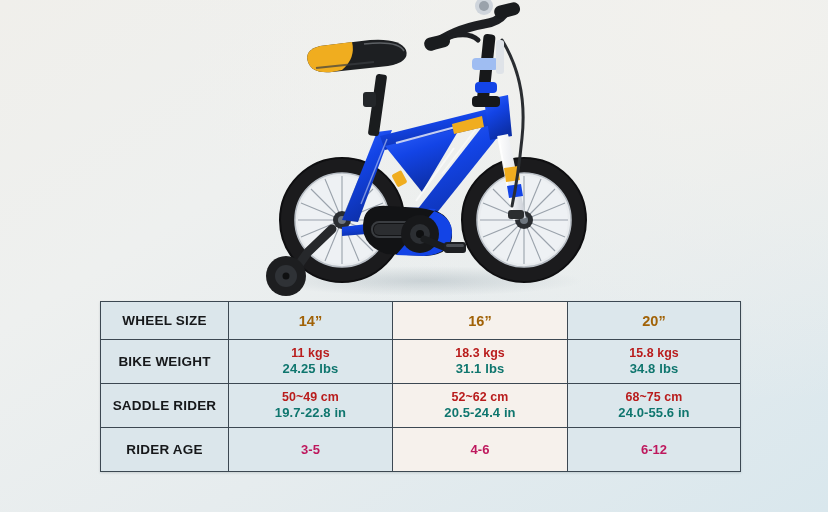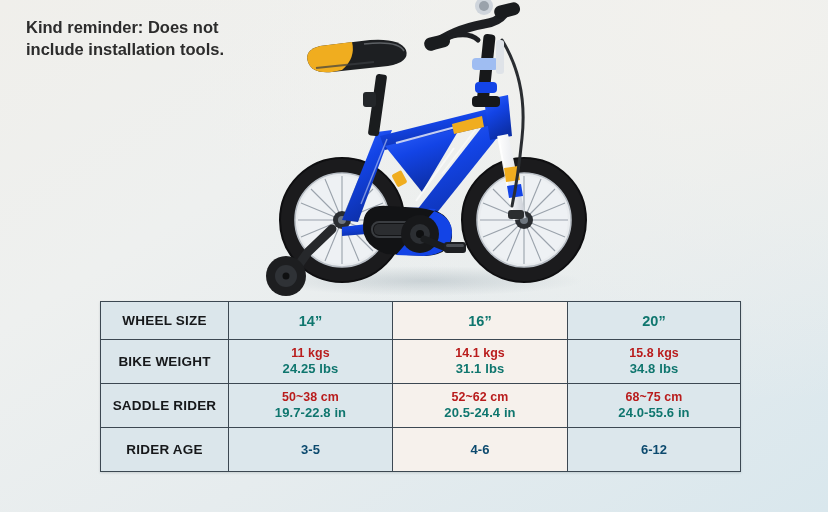--- a/index.html
+++ b/index.html
@@ -98,21 +98,21 @@
     font-weight: bold;
     color: #16181a;
     letter-spacing: 0.2px;
   }
   table.spec .col-16 { background: #f6f1ec; }
 
   table.spec thead th {
     height: 37px;
     font-size: 14.5px;
     font-weight: bold;
-    color: #0f766e;
+    color: #a16207;
   }
   table.spec tbody tr { height: 43px; }
   table.spec tbody td { height: 43px; }
 
   .val-metric {
     display: block;
     font-size: 12.4px;
     font-weight: bold;
     color: #b91c1c;
     line-height: 1.12;
@@ -123,31 +123,30 @@
     font-size: 13px;
     font-weight: bold;
     color: #0f766e;
     line-height: 1.2;
     letter-spacing: 0.1px;
   }
   .val-single {
     display: block;
     font-size: 13px;
     font-weight: bold;
-    color: #0c4a6e;
+    color: #be185d;
     line-height: 1.2;
   }
 </style>
 </head>
 <body>
 
 <div id="page">
 
   <div id="headings">
-    <p id="subtitle">Kind reminder: Does not include installation tools.</p>
   </div>
 
   <div id="bike-figure">
     <svg viewBox="0 0 352 302" xmlns="http://www.w3.org/2000/svg" aria-hidden="true">
       <defs>
         <linearGradient id="blueFrame" x1="0" y1="0" x2="0.4" y2="1">
           <stop offset="0%" stop-color="#2f63ff"></stop>
           <stop offset="45%" stop-color="#1344e6"></stop>
           <stop offset="100%" stop-color="#0c2fa8"></stop>
         </linearGradient>
@@ -328,33 +327,33 @@
       </thead>
       <tbody>
 
         <tr>
           <td class="label-cell">BIKE WEIGHT</td>
           <td>
             <span class="val-metric">11 kgs</span>
             <span class="val-imperial">24.25 lbs</span>
           </td>
           <td class="col-16">
-            <span class="val-metric">14.1 kgs</span>
+            <span class="val-metric">18.3 kgs</span>
             <span class="val-imperial">31.1 lbs</span>
           </td>
           <td>
             <span class="val-metric">15.8 kgs</span>
             <span class="val-imperial">34.8 lbs</span>
           </td>
         </tr>
 
         <tr>
           <td class="label-cell">SADDLE RIDER</td>
           <td>
-            <span class="val-metric">50~38 cm</span>
+            <span class="val-metric">50~49 cm</span>
             <span class="val-imperial">19.7-22.8 in</span>
           </td>
           <td class="col-16">
             <span class="val-metric">52~62 cm</span>
             <span class="val-imperial">20.5-24.4 in</span>
           </td>
           <td>
             <span class="val-metric">68~75 cm</span>
             <span class="val-imperial">24.0-55.6 in</span>
           </td>

